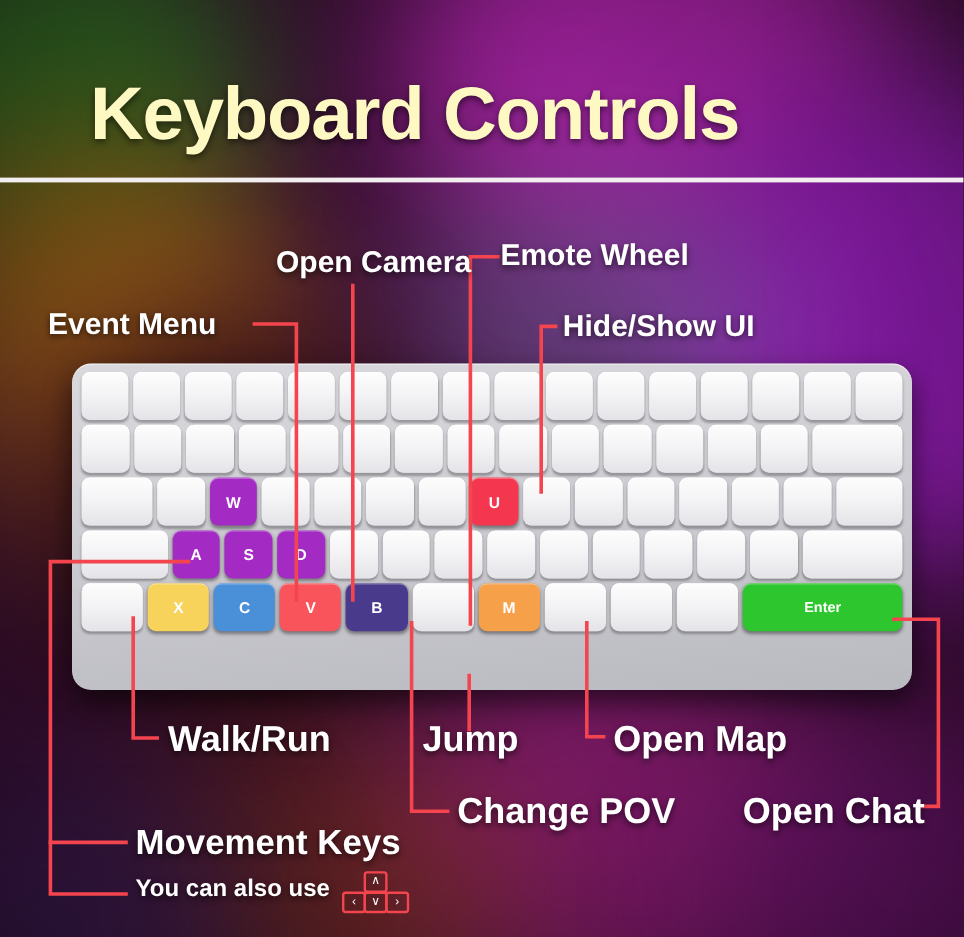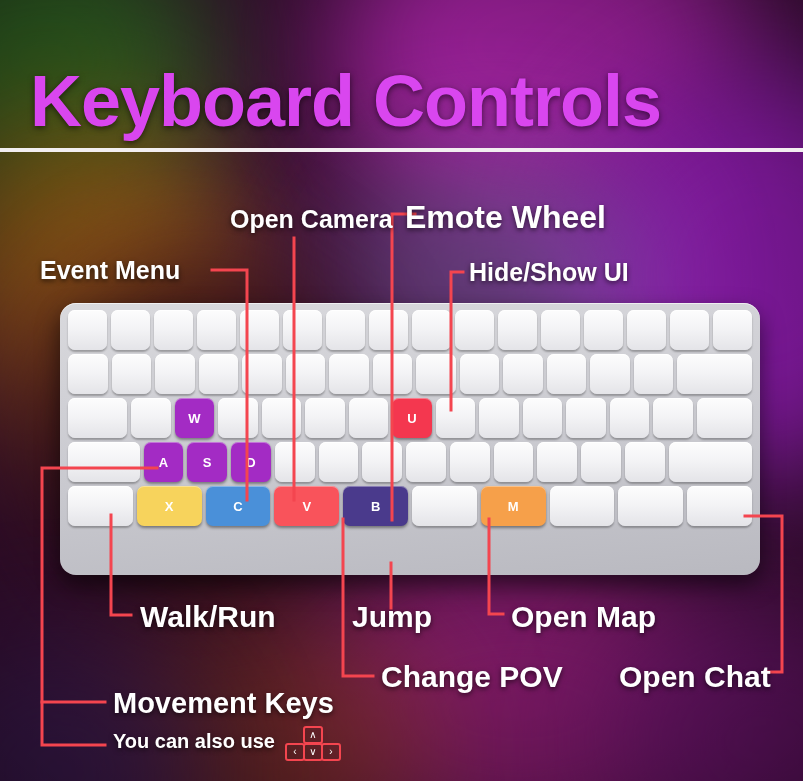--- a/index.html
+++ b/index.html
@@ -10,21 +10,21 @@
   }
   
   #bg{position:absolute;inset:0;overflow:hidden;z-index:0;background:#3a0f33;}
   #bg .blob{position:absolute;border-radius:50%;filter:blur(58px);}
   #bg .overlay{position:absolute;inset:0;}
 
   
   #titleband{position:absolute;left:0;top:0;width:803px;height:150px;z-index:5;}
   #title{
     position:absolute;left:0;top:60px;width:691px;text-align:center;
-    font-size:72px;font-weight:bold;color:#d946ef;letter-spacing:-1px;
+    font-size:62px;font-weight:bold;color:#fef9c3;letter-spacing:-1px;
     text-shadow:0 2px 6px rgba(0,0,0,.55);
     font-family:"Liberation Sans", sans-serif;
   }
   #titlerule{position:absolute;left:0;top:148px;width:803px;height:4px;background:#f2eef0;z-index:6;}
 
   
   #wires{position:absolute;left:0;top:0;width:803px;height:781px;z-index:8;pointer-events:none;}
 
   
   .lbl{
@@ -180,20 +180,23 @@
       <div class="key hl" style="flex-grow: 1; flex-basis: 0px; background: rgb(74, 58, 140); color: rgb(255, 255, 255);">
         <span>B</span>
       </div>
       <div class="key" style="flex-grow: 1; flex-basis: 0px;"></div>
       <div class="key hl" style="flex-grow: 1; flex-basis: 0px; background: rgb(246, 160, 74); color: rgb(255, 255, 255);">
         <span>M</span>
       </div>
       <div class="key" style="flex-grow: 1; flex-basis: 0px;"></div>
       <div class="key" style="flex-grow: 1; flex-basis: 0px;"></div>
       <div class="key" style="flex-grow: 1; flex-basis: 0px;"></div>
+      <div class="key hl" style="flex-grow: 2.6; flex-basis: 0px; background: rgb(46, 198, 46); color: rgb(255, 255, 255);">
+        <span style="font-size: 12px;">Enter</span>
+      </div>
     </div>
   </div>
 
 <svg id="wires" viewBox="0 0 803 781">
   <g fill="none" stroke="#f4454f" stroke-width="3" stroke-linecap="square">
 
     <path d="M212,270 H247 V500"></path>
 
     <path d="M294,238 V500"></path>
 
@@ -211,21 +214,21 @@
 
     <path d="M767,672 H782 V516 H745"></path>
 
     <path d="M157,468 H42 V745 H105"></path>
     <path d="M42,702 H105"></path>
   </g>
 </svg>
 
 <div class="lbl" style="left:40px;top:258px;font-size:25px;">Event Menu</div>
 <div class="lbl" style="left:186px;top:207px;font-size:25px;margin-left:44px;">Open Camera</div>
-<div class="lbl" style="left:405px;top:201px;font-size:32px;">Emote Wheel</div>
+<div class="lbl" style="left:417px;top:201px;font-size:25px;">Emote Wheel</div>
 <div class="lbl" style="left:469px;top:260px;font-size:25px;">Hide/Show UI</div>
 <div class="lbl" style="left:140px;top:602px;font-size:30px;">Walk/Run</div>
 <div class="lbl" style="left:352px;top:602px;font-size:30px;">Jump</div>
 <div class="lbl" style="left:511px;top:602px;font-size:30px;">Open Map</div>
 <div class="lbl" style="left:381px;top:662px;font-size:30px;">Change POV</div>
 <div class="lbl" style="left:619px;top:662px;font-size:30px;">Open Chat</div>
 <div class="lbl" style="left:113px;top:689px;font-size:29px;">Movement Keys</div>
 <div class="lbl" style="left:113px;top:731px;font-size:20px;">You can also use</div>
 
 <div id="arrowset" style="left:285px;top:726px;width:54px;height:34px;">

